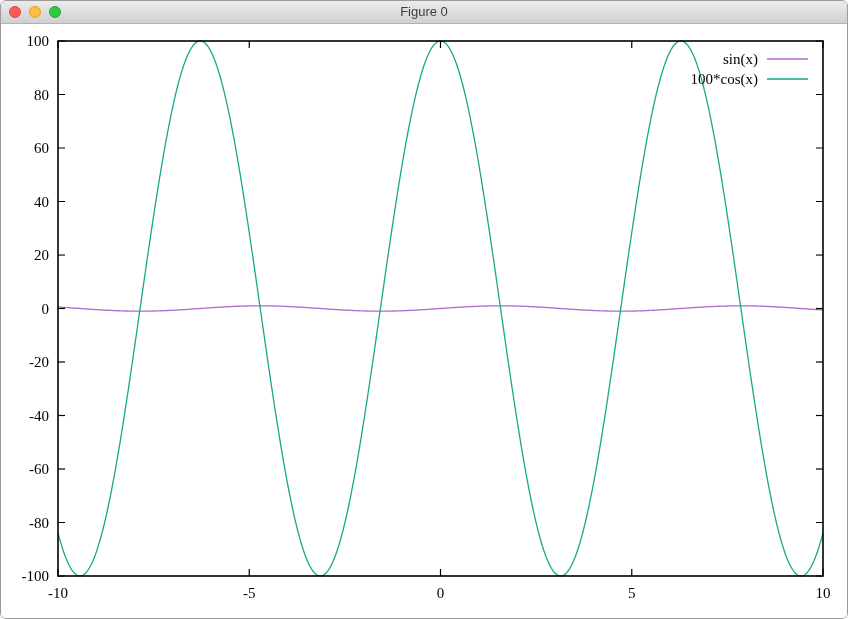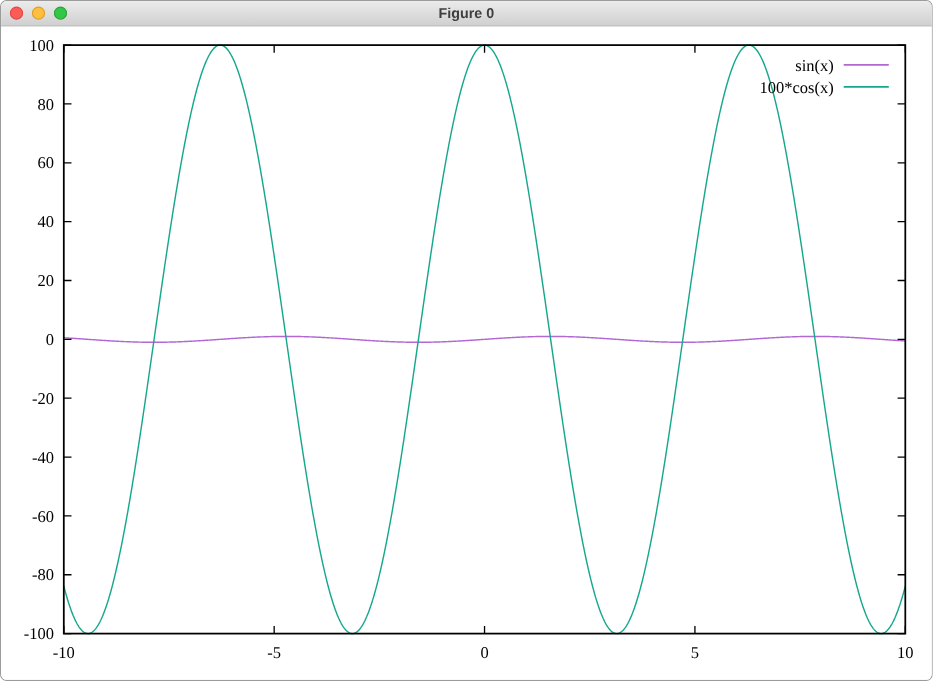--- a/index.html
+++ b/index.html
@@ -13,21 +13,20 @@
     background: #ffffff;
     position: relative;
   }
   .titlebar {
     height: 22px;
     background: linear-gradient(#ebebeb, #d0d0d0);
     border-bottom: 1px solid #b1b1b1;
     position: relative;
     display: flex;
     align-items: flex-start;
-    font-weight: bold;
   }
   .traffic-lights {
     position: absolute;
     left: 8px; top: 0;
     height: 22px;
     display: flex;
     align-items: center;
     gap: 8px;
   }
   .tl {

